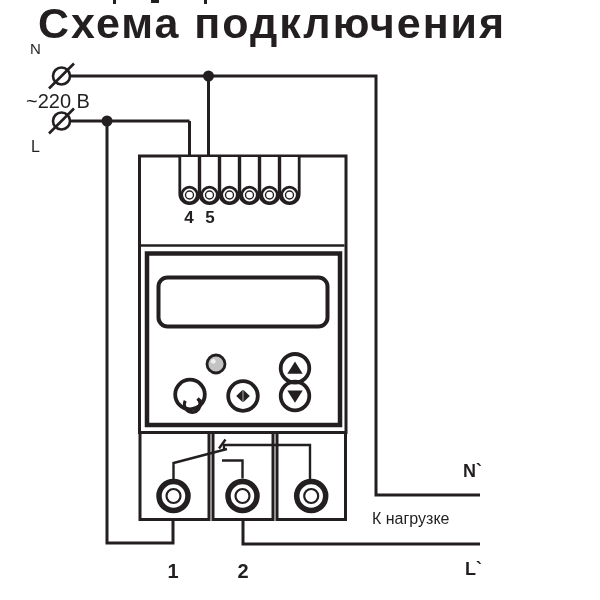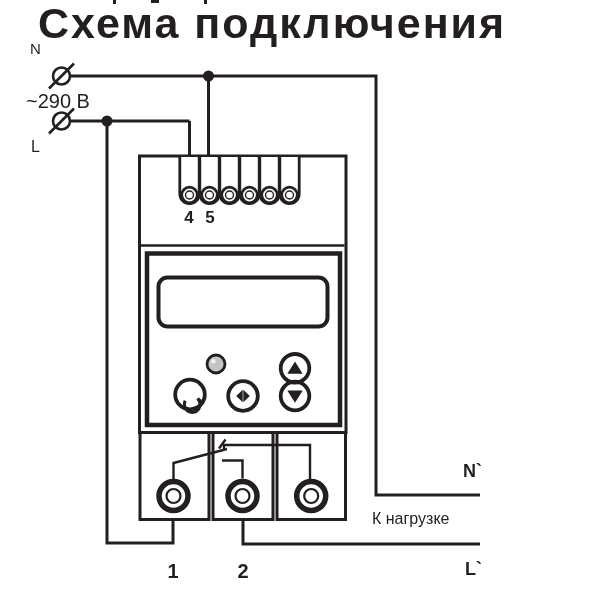--- a/index.html
+++ b/index.html
@@ -146,21 +146,21 @@
         <circle cx="242.5" cy="496" r="14.5" stroke-width="5.5"></circle>
           <circle cx="242.5" cy="496" r="7" stroke-width="2.2"></circle>
         <circle cx="311.2" cy="496" r="14.5" stroke-width="5.5"></circle>
           <circle cx="311.2" cy="496" r="7" stroke-width="2.2"></circle>
       </g>
     </g>
   </svg>
 
   <div class="lbl title">Схема подключения</div>
   <div class="lbl lbl-n">N</div>
-  <div class="lbl lbl-v">~290 В</div>
+  <div class="lbl lbl-v">~220 В</div>
   <div class="lbl lbl-l">L</div>
   <div class="lbl num lbl-t4">4</div>
   <div class="lbl num lbl-t5">5</div>
   <div class="lbl num lbl-b1">1</div>
   <div class="lbl num lbl-b2">2</div>
   <div class="lbl lbl-nout">N`</div>
   <div class="lbl lbl-load">К нагрузке</div>
   <div class="lbl lbl-lout">L`</div>
 
 </div>

